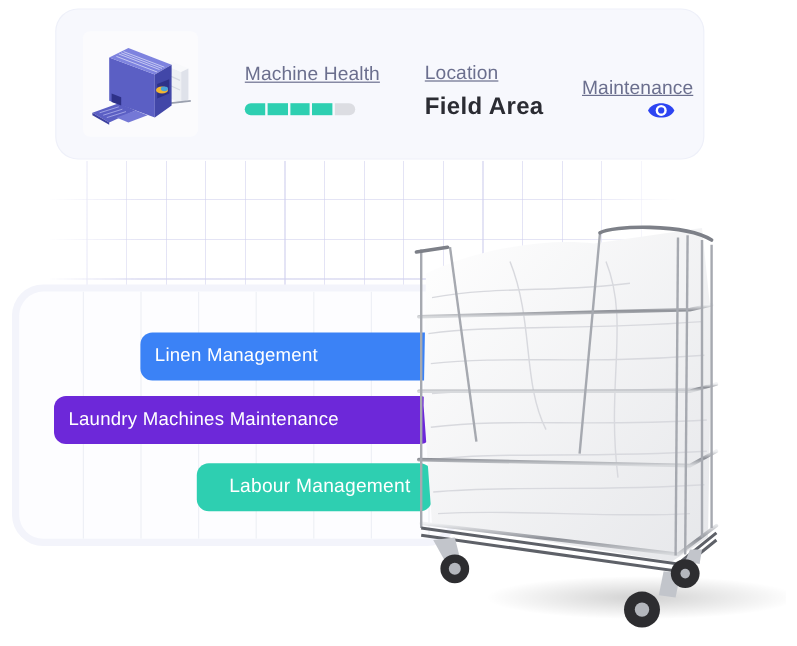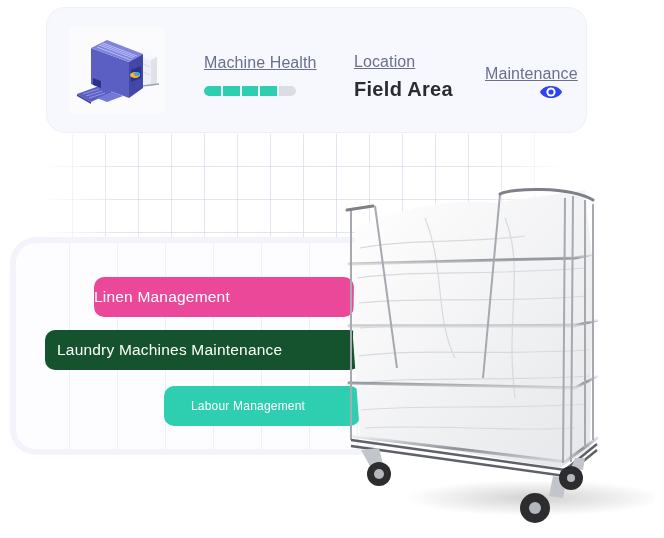--- a/index.html
+++ b/index.html
@@ -57,23 +57,23 @@
       box-shadow: 0 0 0 6px #f3f4fb;
       overflow: hidden;
     }
     .lower-card .vline { position: absolute; top: 0; bottom: 0; width: 1px; background: #eef0f6; }
 
     .pill {
       position: absolute; height: 40px; border-radius: 10px;
       color: #ffffff; font-size: 15.5px; display: flex; align-items: center;
       letter-spacing: 0.2px; cursor: pointer;
     }
-    .pill-linen { left: 94px; top: 277px; width: 260px; background: #ec4899; }
-    .pill-laundry { left: 45px; top: 330px; width: 315px; background: #14532d; padding-left: 12px; font-size: 15.5px; }
-    .pill-labour { left: 164px; top: 386px; width: 196px; background: #2ecfb1; padding-left: 27px; font-size: 12px; }
+    .pill-linen { left: 117px; top: 277px; width: 260px; background: #3b82f6; padding-left: 12px; }
+    .pill-laundry { left: 45px; top: 330px; width: 315px; background: #6d28d9; padding-left: 12px; font-size: 15.5px; }
+    .pill-labour { left: 164px; top: 386px; width: 196px; background: #2ecfb1; padding-left: 27px; font-size: 16px; }
 
     
     .cart { position: absolute; left: 335px; top: 178px; width: 320px; height: 360px; }
   </style>
 </head>
 <body>
 
 <div class="grid-bg"></div>
 
 <div class="top-card">

